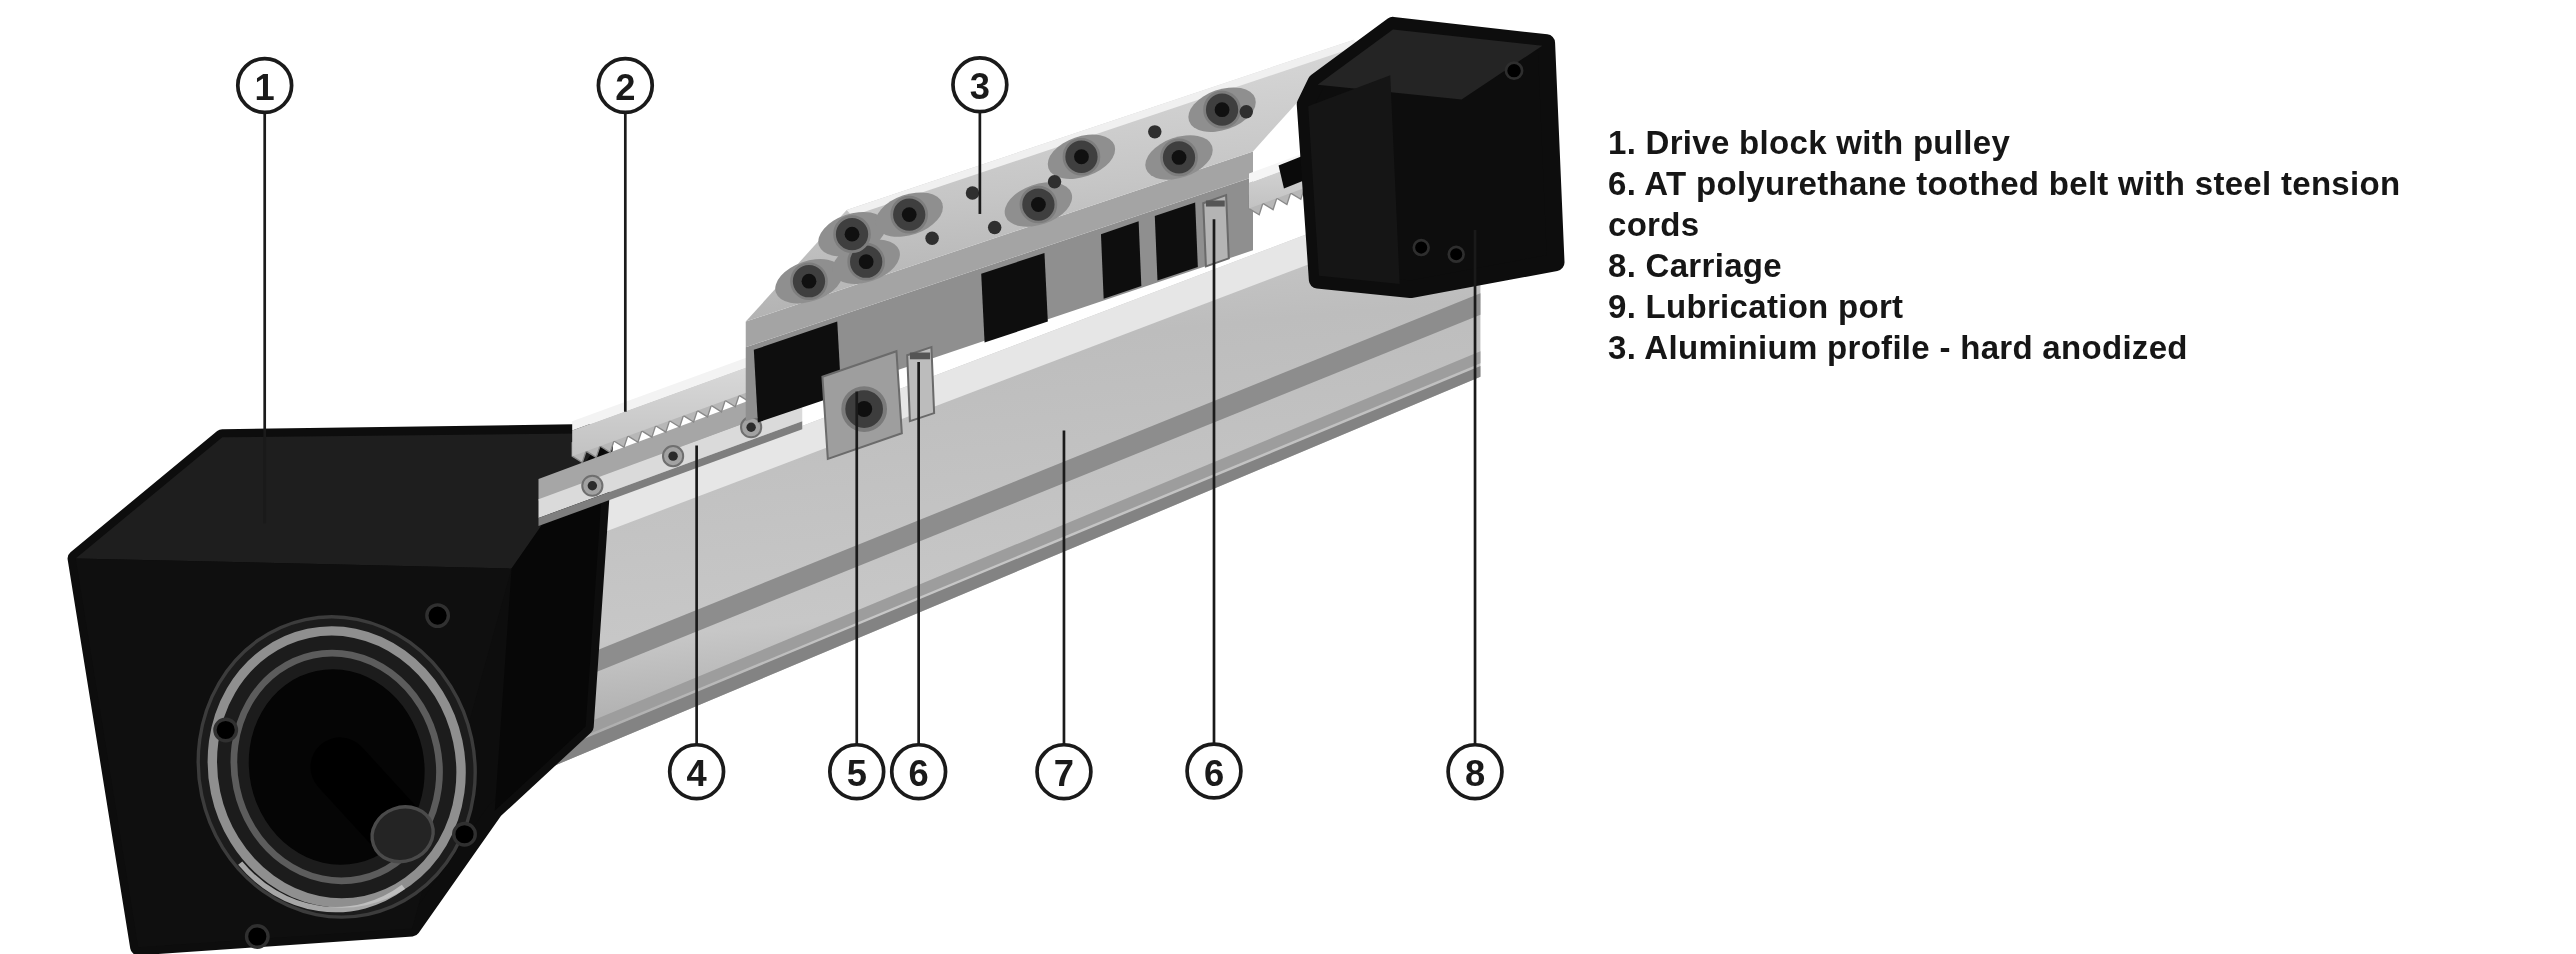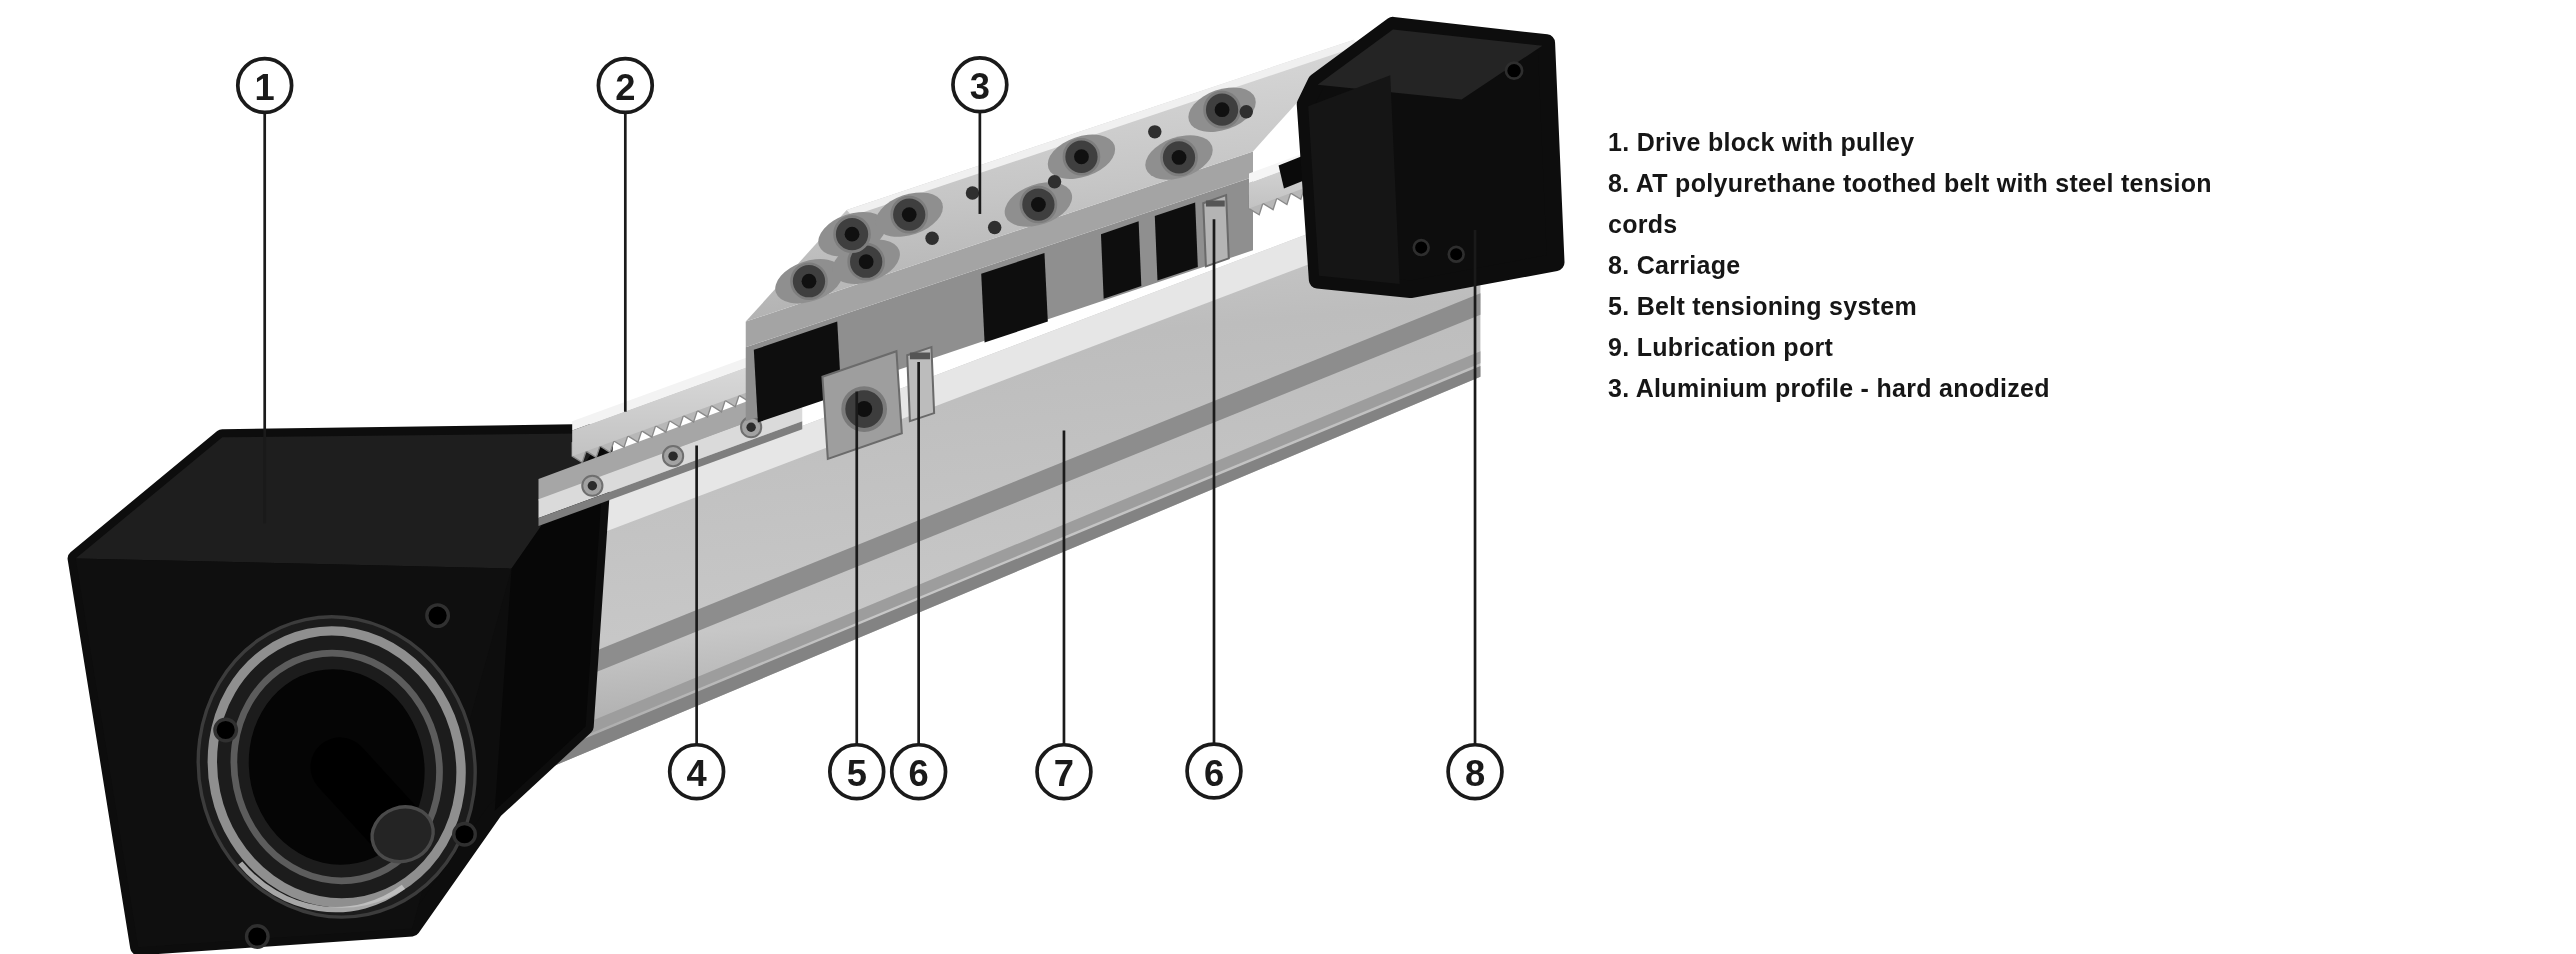--- a/index.html
+++ b/index.html
@@ -1,20 +1,20 @@
 <!DOCTYPE html>
 <html style="font-size:10.8px"><head>
 <meta charset="utf-8">
 <style>
   html,body{margin:0;padding:0;background:#ffffff;}
   #stage{position:relative;width:2576px;height:954px;background:#ffffff;overflow:hidden;
          font-family:"Liberation Sans","DejaVu Sans",sans-serif;}
   #machine-svg{position:absolute;left:0;top:0;}
   #legend{position:absolute;left:1608px;top:122px;width:942px;color:#161616;
-          font-size:25px;font-weight:700;letter-spacing:0.3px;}
+          font-size:33px;font-weight:700;letter-spacing:0.3px;}
   #legend .legend-line{line-height:41px;white-space:nowrap;}
   .callout-num{font-family:"Liberation Sans","DejaVu Sans",sans-serif;font-size:54px;font-weight:600;fill:#1a1a1a;}
 </style>
 </head>
 <body>
 
 <div id="stage">
 
   <svg id="machine-svg" width="2576" height="954" viewBox="0 0 3828 1418">
     <defs>
@@ -198,21 +198,20 @@
         <circle cx="1804" cy="1146" r="40" fill="#ffffff" stroke="#1a1a1a" stroke-width="5.5"></circle>
         <text x="1804" y="1146" text-anchor="middle" dominant-baseline="central" dy="3" class="callout-num">6</text>
         <line x1="2192" x2="2192" y1="1106" y2="342" stroke="#1a1a1a" stroke-width="4"></line>
         <circle cx="2192" cy="1147" r="40" fill="#ffffff" stroke="#1a1a1a" stroke-width="5.5"></circle>
         <text x="2192" y="1147" text-anchor="middle" dominant-baseline="central" dy="3" class="callout-num">8</text>
       </g>
   </svg>
 
   <div id="legend">
       <div class="legend-line">1. Drive block with pulley</div>
-      <div class="legend-line">8. AT polyurethane toothed belt with steel tension</div>
+      <div class="legend-line">6. AT polyurethane toothed belt with steel tension</div>
       <div class="legend-line">cords</div>
       <div class="legend-line">8. Carriage</div>
-      <div class="legend-line">5. Belt tensioning system</div>
       <div class="legend-line">9. Lubrication port</div>
       <div class="legend-line">3. Aluminium profile - hard anodized</div>
     </div>
 </div>
 
 
 </body></html>

